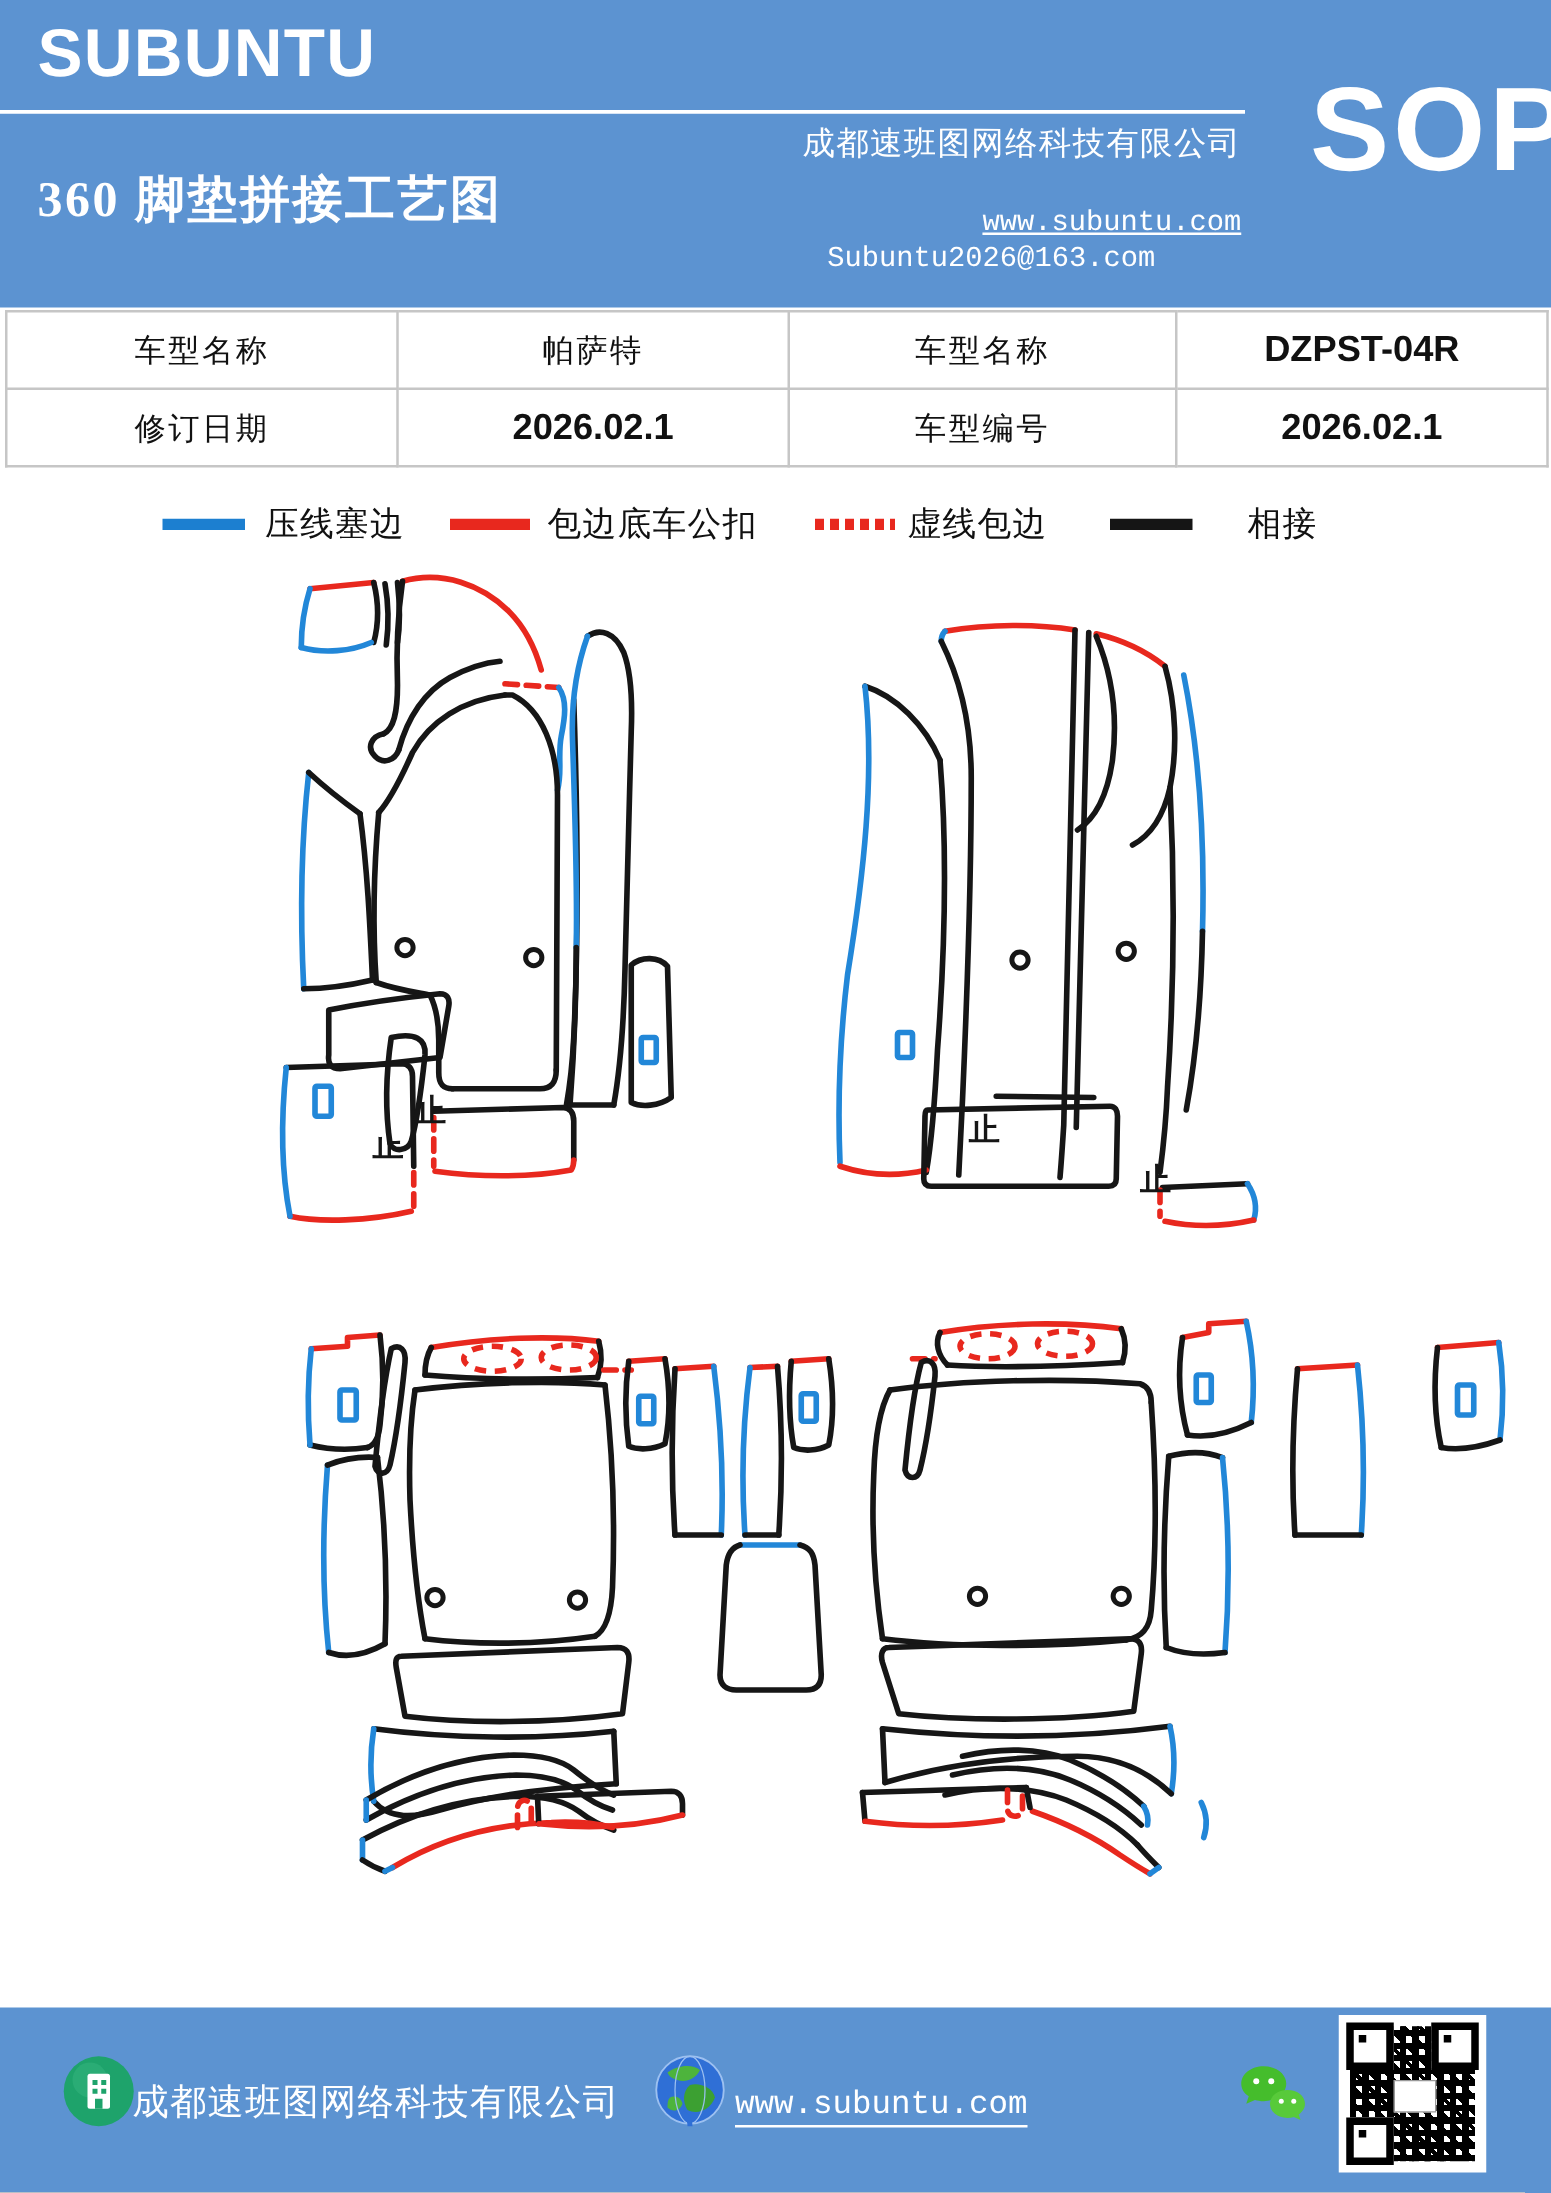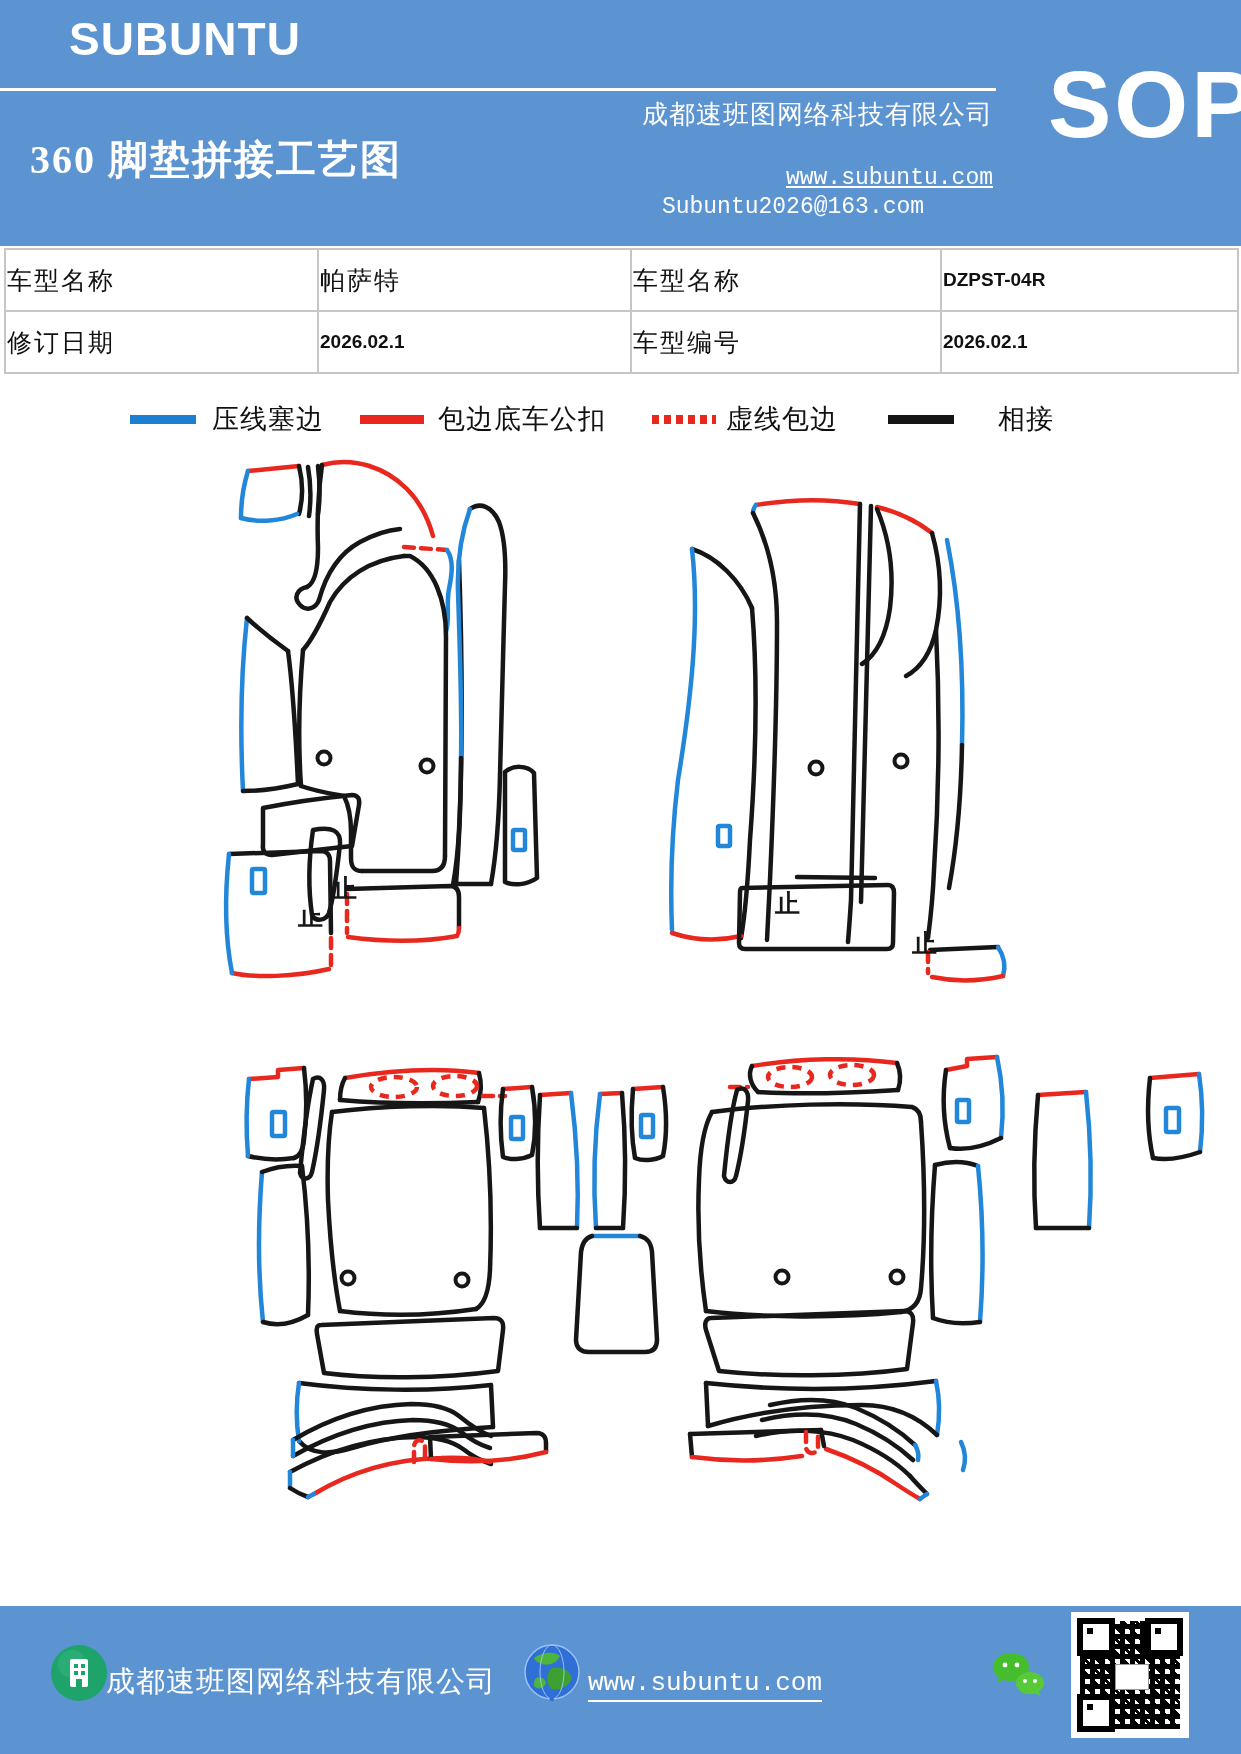--- a/index.html
+++ b/index.html
@@ -1,36 +1,36 @@
 <!DOCTYPE html>
 <html><head>
 <meta charset="utf-8">
 <style>
   html,body{margin:0;padding:0;background:#9a9a9a;}
   .page{position:relative;width:1241px;height:1754px;background:#ffffff;overflow:hidden;
         font-family:"Liberation Serif",serif;color:#111;}
   
   .header{position:absolute;left:0;top:0;width:1241px;height:246px;background:#5c93d1;color:#fff;}
   .brand{position:absolute;left:30px;top:12px;font-family:"Liberation Sans",sans-serif;
-         font-weight:bold;font-size:46px;letter-spacing:1px;margin-left:39px;}
+         font-weight:bold;font-size:54px;letter-spacing:1px;}
   .hline{position:absolute;left:0;top:88px;width:996px;height:3px;background:#ffffff;}
   .doc-title{position:absolute;left:30px;top:132px;font-size:40px;font-weight:bold;letter-spacing:2px;}
   .company{position:absolute;top:97px;left:593px;width:400px;text-align:right;font-size:26px;letter-spacing:1px;}
   .sop{position:absolute;left:1048px;top:50px;font-family:"Liberation Sans",sans-serif;
        font-weight:bold;font-size:95px;letter-spacing:3px;}
   .hsite{position:absolute;top:165px;left:593px;width:400px;text-align:right;font-size:23px;
          font-family:"Liberation Mono",monospace;}
   .hsite span{text-decoration:underline;}
   .hmail{position:absolute;top:194px;left:593px;width:400px;text-align:center;font-size:23px;
          font-family:"Liberation Mono",monospace;}
   
   .info-table{position:absolute;left:4px;top:248px;width:1233px;border-collapse:collapse;table-layout:fixed;}
-  .info-table td{border:2px solid #c6c6c6;height:58px;vertical-align:middle;
+  .info-table td{border:2px solid #c6c6c6;height:58px;text-align:center;vertical-align:middle;
                  font-size:25px;letter-spacing:2px;}
-  .info-table td.val{font-family:"Liberation Sans",sans-serif;font-weight:bold;font-size:19px;letter-spacing:0;border-radius:25px;}
+  .info-table td.val{font-family:"Liberation Sans",sans-serif;font-weight:bold;font-size:29px;letter-spacing:0;border-radius:25px;}
   
   .legend{position:absolute;left:0;top:400px;width:1065px;height:40px;}
   .legend .lab{position:absolute;top:0;line-height:38px;font-size:27px;letter-spacing:1px;}
   .sw{position:absolute;top:15px;height:9px;}
   .sw-blue{left:130px;width:66px;background:#1c7fd0;}
   .sw-red{left:360px;width:64px;background:#e8281e;}
   .sw-dot{left:652px;width:64px;background:repeating-linear-gradient(90deg,#e8281e 0 7px,rgba(0,0,0,0) 7px 12px);}
   .sw-black{left:888px;width:66px;background:#151515;}
   .lab1{left:212px;} .lab2{left:438px;} .lab3{left:726px;} .lab4{left:998px;}
   

